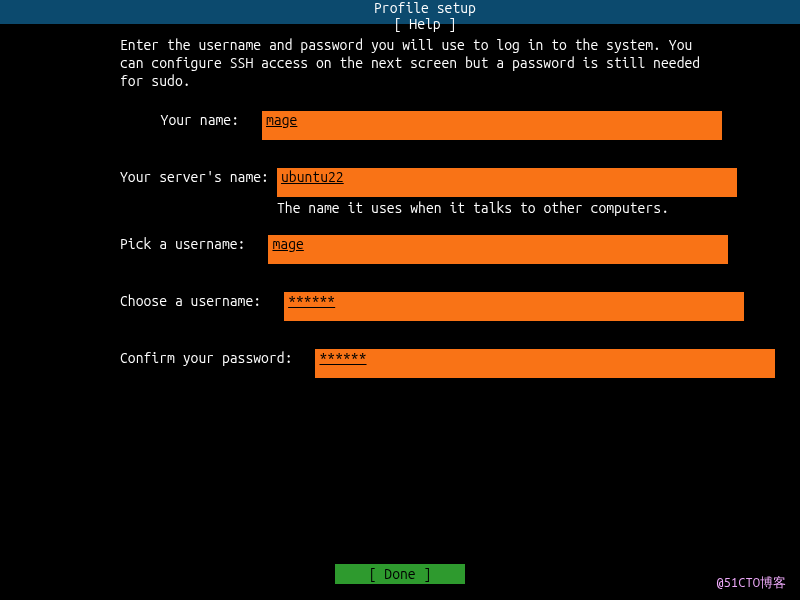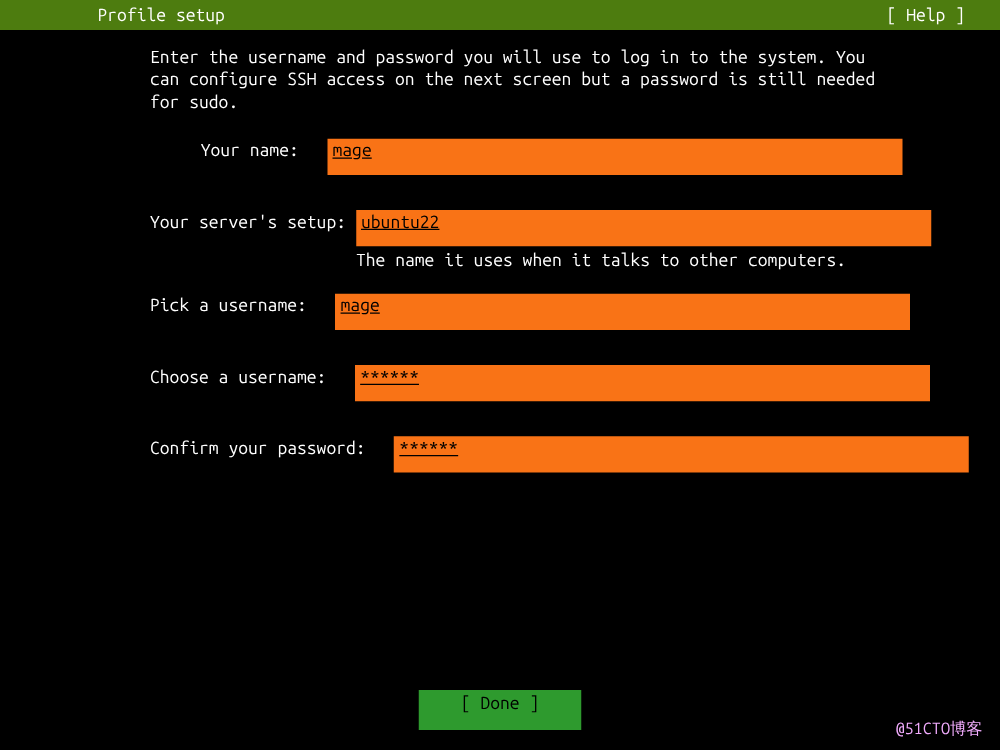--- a/index.html
+++ b/index.html
@@ -7,27 +7,28 @@
     width: 800px;
     height: 600px;
     background: #000000;
     font-family: "Ubuntu Mono", "DejaVu Sans Mono", "Courier New", monospace;
     font-size: 14px;
     color: #ffffff;
     overflow: hidden;
     position: relative;
   }
   .header {
-    background: #4d7c0f;
+    background: #0c4a6e;
     height: 24px;
     display: flex;
     justify-content: space-between;
     align-items: center;
     padding: 0 28px 0 78px;
     color: #ffffff;
+    flex-direction: column;
   }
   .content {
     padding: 12px 78px 0 120px;
   }
   .description {
     color: #ffffff;
     line-height: 1.3;
     margin-bottom: 20px;
     white-space: pre-wrap;
   }
@@ -75,21 +76,21 @@
     width: 100%;
     text-align: center;
   }
   .done-button {
     background: #2e9a2e;
     color: #000000;
     font-family: inherit;
     font-size: inherit;
     border: none;
     padding: 0 6px;
-    height: 32px;
+    height: 20px;
     display: inline-block;
     line-height: 20px;
     min-width: 130px;
     text-align: center;
   }
   .watermark {
     position: absolute;
     bottom: 8px;
     right: 14px;
     color: #f0abfc;
@@ -109,21 +110,21 @@
   <div class="description">Enter the username and password you will use to log in to the system. You can configure SSH access on the next screen but a password is still needed for sudo.</div>
 
   <div class="form-row gap">
     <div class="label-col">Your name:</div>
     <div class="input-col">
       <div class="text-input">mage</div>
     </div>
   </div>
 
   <div class="form-row">
-    <div class="label-col">Your server's setup:</div>
+    <div class="label-col">Your server's name:</div>
     <div class="input-col">
       <div class="text-input">ubuntu22</div>
       <div class="hint">The name it uses when it talks to other computers.</div>
     </div>
   </div>
 
   <div style="height:10px"></div>
 
   <div class="form-row gap">
     <div class="label-col">Pick a username:</div>

